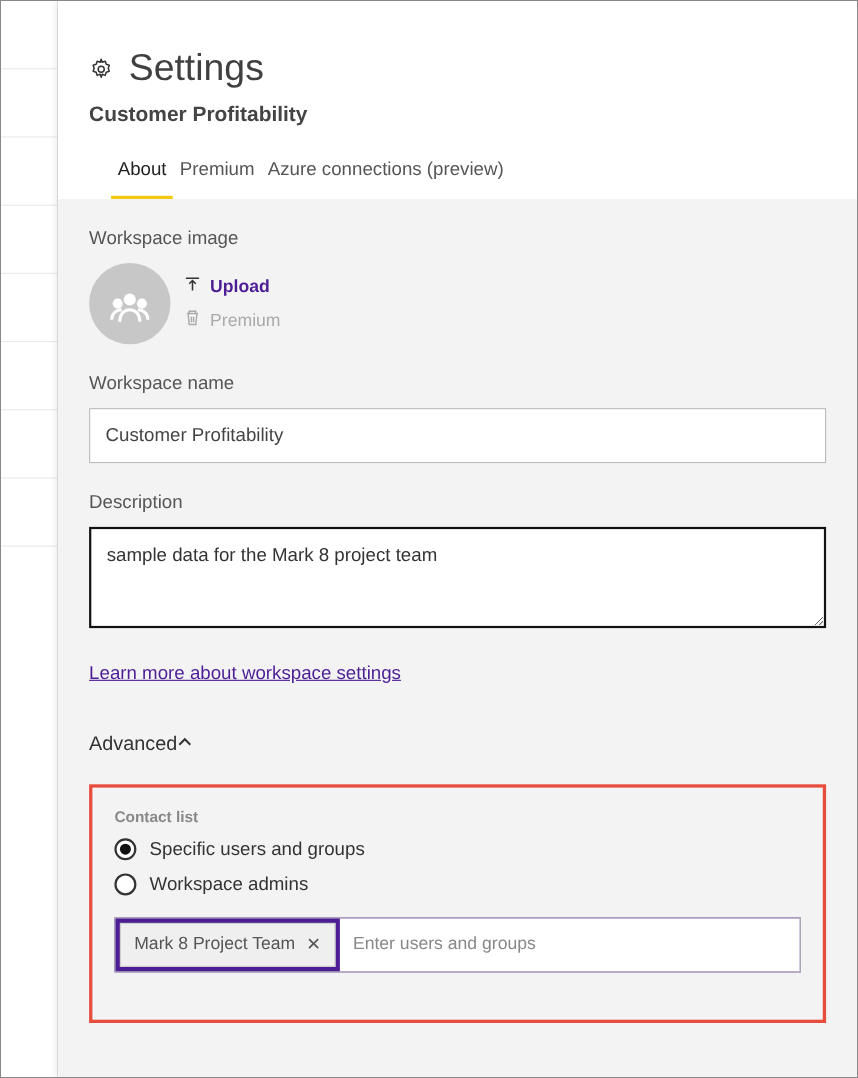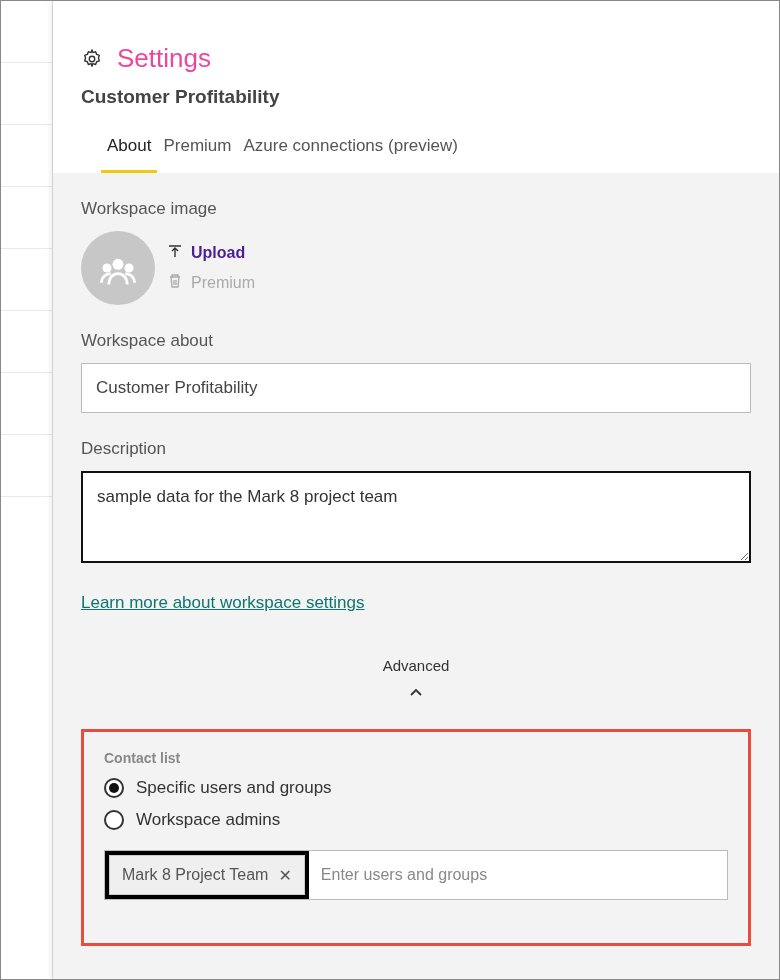--- a/index.html
+++ b/index.html
@@ -32,23 +32,23 @@
     padding: 42px 28px 0 28px;
     background: #fff;
   }
   .title-row {
     display: flex;
     align-items: center;
     gap: 14px;
   }
   .gear-icon svg { width: 22px; height: 22px; display: block; }
   .page-title {
-    font-size: 26px;
+    font-size: 34px;
     font-weight: 400;
-    color: #ec4899;
+    color: #404040;
   }
   .subtitle {
     font-size: 19px;
     font-weight: 600;
     color: #444;
     margin-top: 12px;
   }
   .tabs {
     display: flex;
     margin-top: 28px;
@@ -118,34 +118,33 @@
     font-size: 17px;
     color: #333;
     height: 92px;
     resize: both;
     font-family: Liberation Sans, sans-serif;
     position: relative;
   }
   .textarea-wrap { position: relative; }
   .field-block { margin-bottom: 26px; }
   .link {
-    color: #0f766e;
+    color: #4c1d95;
     text-decoration: underline;
     font-size: 17px;
     cursor: pointer;
   }
   .advanced-row {
     display: flex;
     align-items: center;
-    gap: 12px;
+    gap: 0;
     margin-top: 44px;
-    font-size: 15px;
+    font-size: 18px;
     color: #333;
     cursor: pointer;
-    flex-direction: column;
   }
   .chevron-up svg { width: 14px; height: 14px; }
   .highlight-box {
     border: 3px solid #e74c3c;
     margin-top: 26px;
     padding: 18px 20px 43px 20px;
     background: transparent;
   }
   .contact-label {
     font-size: 14px;
@@ -172,21 +171,21 @@
     background: #fff;
   }
   .radio.checked::after {
     content: "";
     width: 10px; height: 10px;
     background: #111;
     border-radius: 50%;
   }
   .chips-input {
     margin-top: 20px;
-    background: #000000;
+    background: #4c1d95;
     border: 1px solid #bbb;
     display: flex;
     align-items: stretch;
     height: 50px;
   }
   .chip {
     background: #efefef;
     border: 1px solid #ccc;
     display: flex;
     align-items: center;
@@ -270,21 +269,21 @@
                 <path d="M3 4h10M5 4V2h6v2M4 4l1 10h6l1-10M7 7v5M9 7v5"></path>
               </svg>
             </span>
             <span>Premium</span>
           </div>
         </div>
       </div>
     </div>
 
     <div class="field-block">
-      <div class="section-label">Workspace about</div>
+      <div class="section-label">Workspace name</div>
       <input class="text-input" type="text" value="Customer Profitability" style="">
     </div>
 
     <div class="field-block">
       <div class="section-label">Description</div>
       <div class="textarea-wrap">
         <textarea class="textarea" style="">sample data for the Mark 8 project team</textarea>
       </div>
     </div>
 

